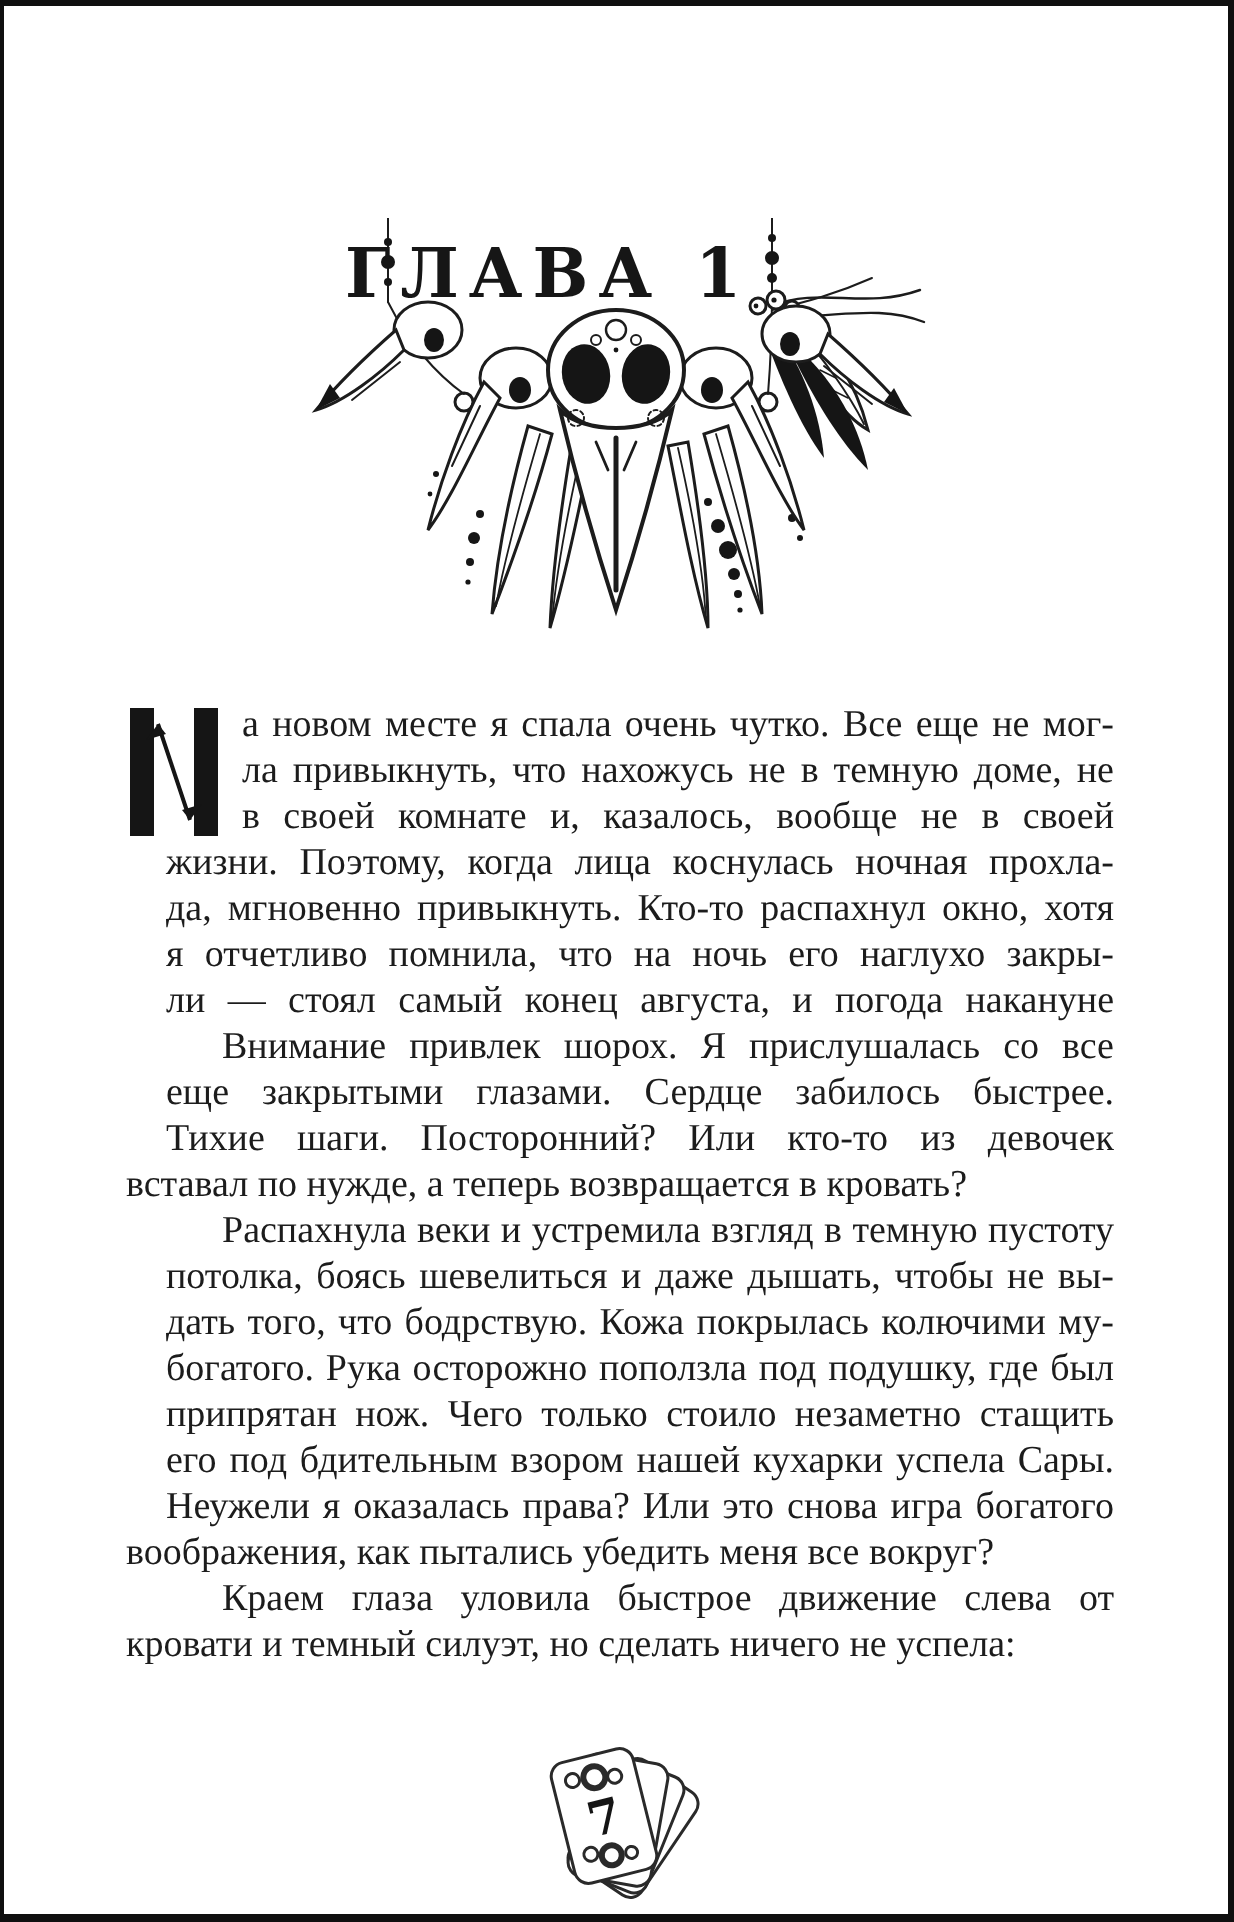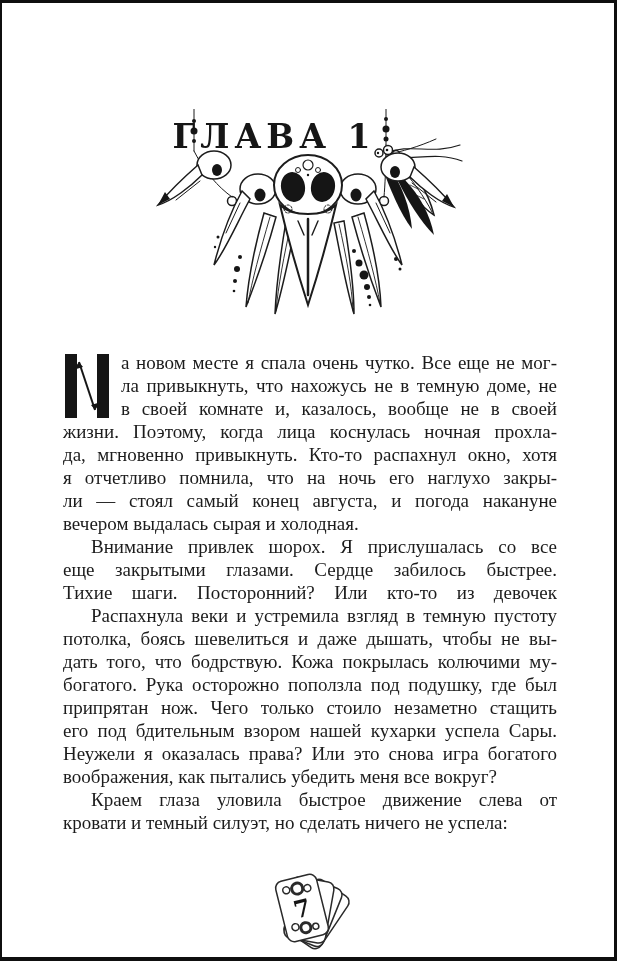--- a/index.html
+++ b/index.html
@@ -38,21 +38,21 @@
   .illustration{
     position:absolute;top:4px;left:148px;
     z-index:1;
   }
   .body-text{
     position:absolute;top:351px;left:63px;width:494px;
     font-size:19px;line-height:23px;
     color:#1c1c1c;
   }
   .ln{text-align:justify;}
-  .ln.j{text-align-last:justify;}
+  .ln.j{text-align-last:justify;margin-left:20px;}
   .ln.end{text-align-last:auto;}
   .ln.indent{text-indent:28px;}
   .dropcap{
     float:left;
     width:48px;height:64px;
     margin:3px 10px 0 0;
   }
   .sr{position:absolute;width:1px;height:1px;overflow:hidden;clip:rect(0 0 0 0);white-space:nowrap;}
   .footer{
     position:absolute;top:864px;left:0;width:617px;
@@ -182,25 +182,25 @@
     </svg>
     <span class="sr">Н</span>
 
     <div class="ln j">а новом месте я спала очень чутко. Все еще не мог-</div>
     <div class="ln j">ла привыкнуть, что нахожусь не в темную доме, не</div>
     <div class="ln j">в своей комнате и, казалось, вообще не в своей</div>
     <div class="ln j">жизни. Поэтому, когда лица коснулась ночная прохла-</div>
     <div class="ln j">да, мгновенно привыкнуть. Кто-то распахнул окно, хотя</div>
     <div class="ln j">я отчетливо помнила, что на ночь его наглухо закры-</div>
     <div class="ln j">ли — стоял самый конец августа, и погода накануне</div>
-    <div class="ln end">вечером выдалась сырая и холодная.</div>
 
     <div class="ln j indent">Внимание привлек шорох. Я прислушалась со все</div>
     <div class="ln j">еще закрытыми глазами. Сердце забилось быстрее.</div>
     <div class="ln j">Тихие шаги. Посторонний? Или кто-то из девочек</div>
+    <div class="ln end">вставал по нужде, а теперь возвращается в кровать?</div>
 
     <div class="ln j indent">Распахнула веки и устремила взгляд в темную пустоту</div>
     <div class="ln j">потолка, боясь шевелиться и даже дышать, чтобы не вы-</div>
     <div class="ln j">дать того, что бодрствую. Кожа покрылась колючими му-</div>
     <div class="ln j">богатого. Рука осторожно поползла под подушку, где был</div>
     <div class="ln j">припрятан нож. Чего только стоило незаметно стащить</div>
     <div class="ln j">его под бдительным взором нашей кухарки успела Сары.</div>
     <div class="ln j">Неужели я оказалась права? Или это снова игра богатого</div>
     <div class="ln end">воображения, как пытались убедить меня все вокруг?</div>
 

